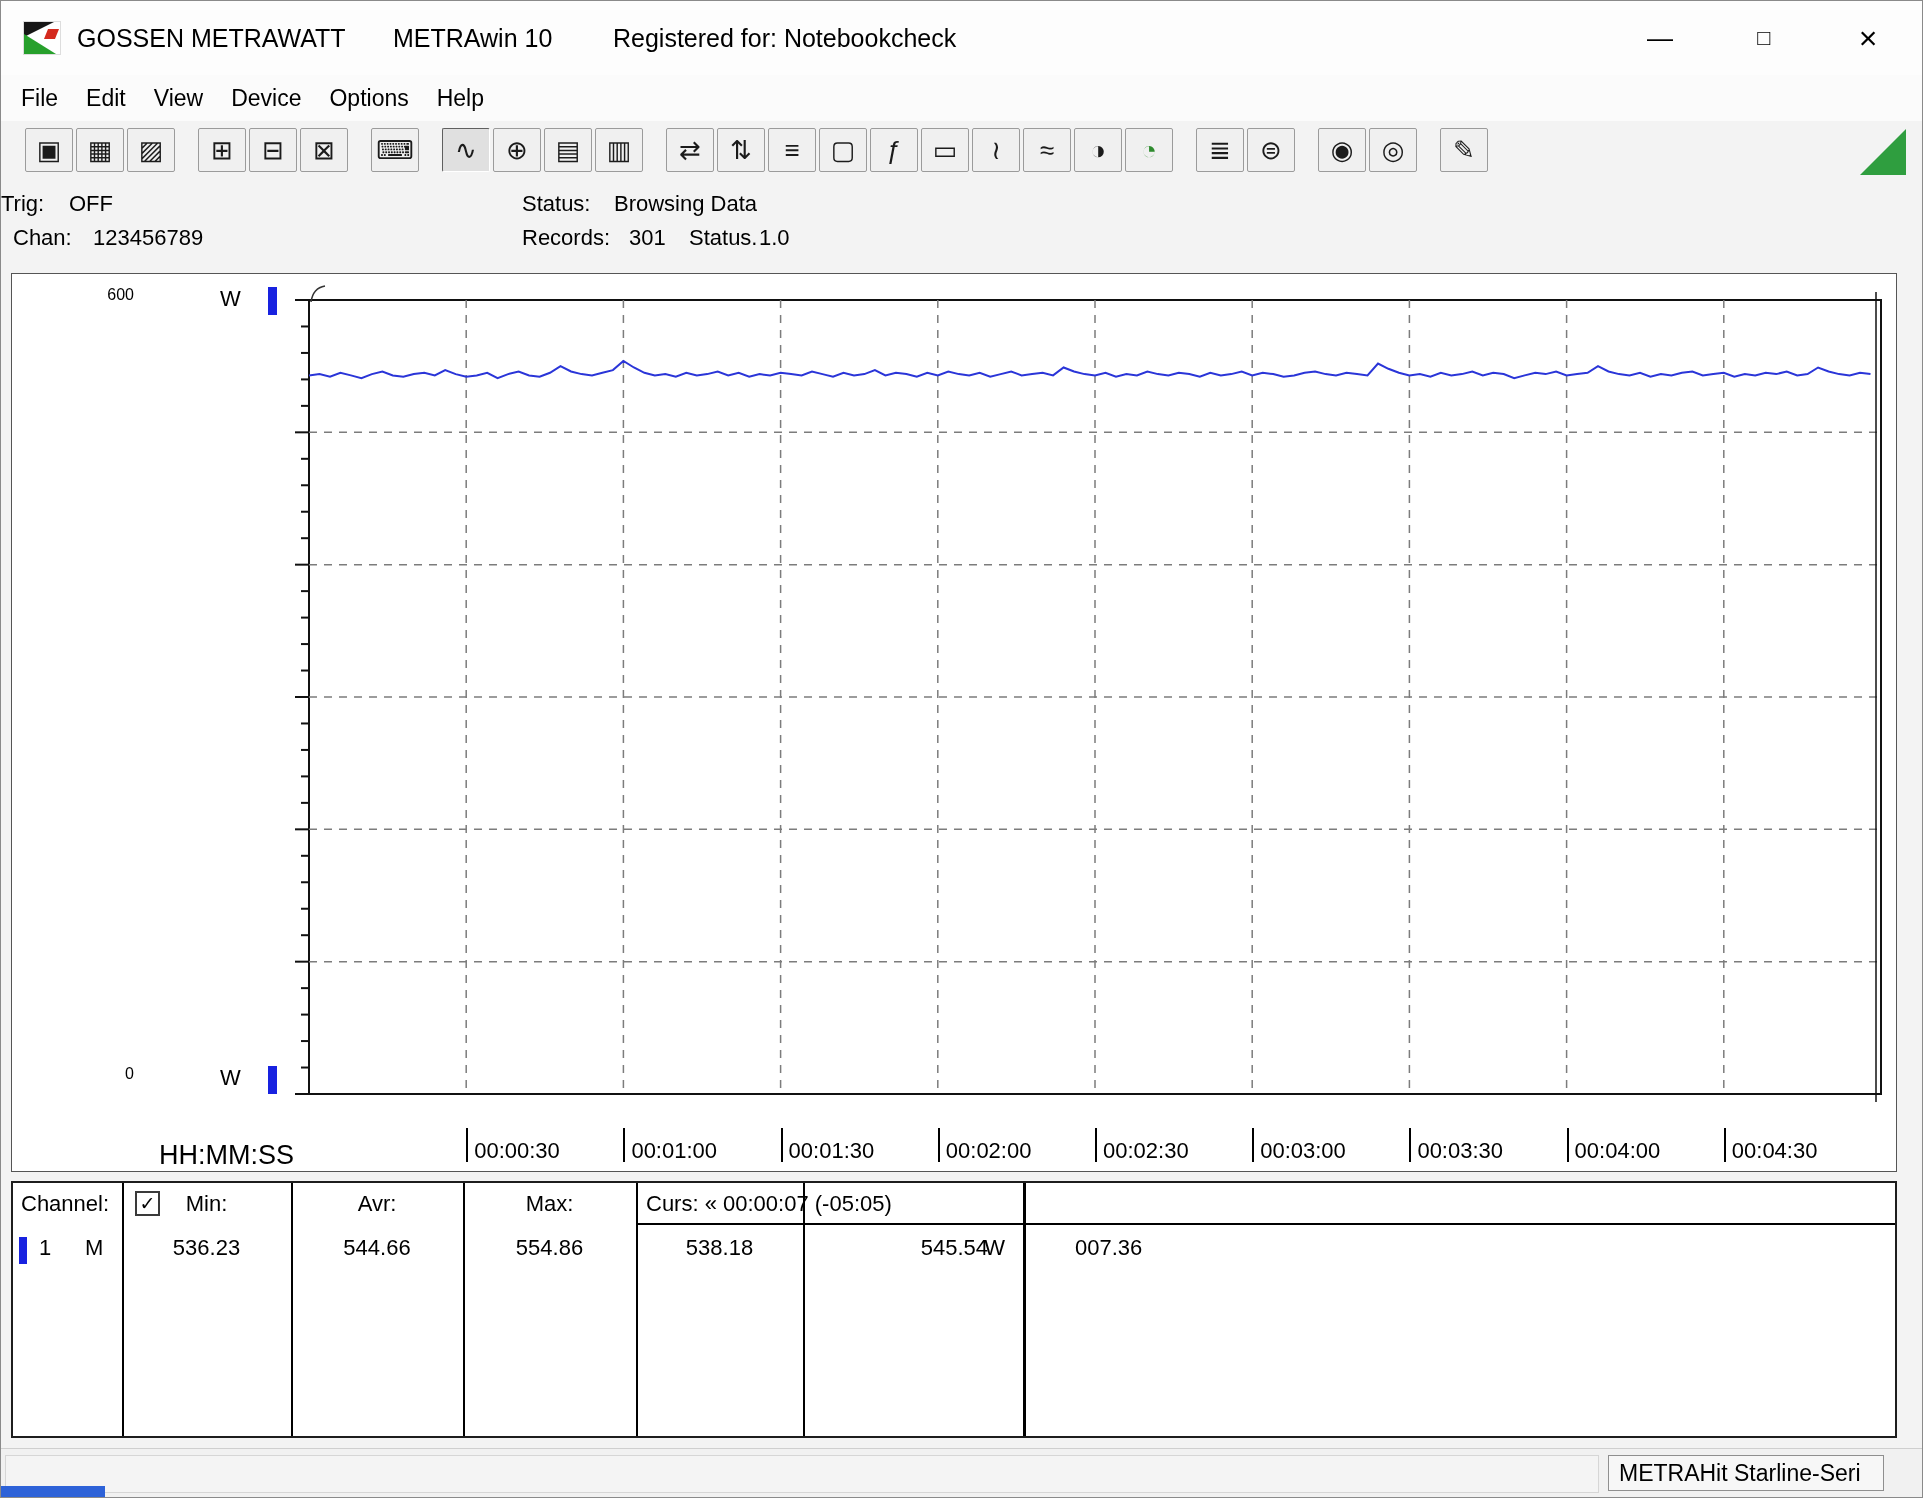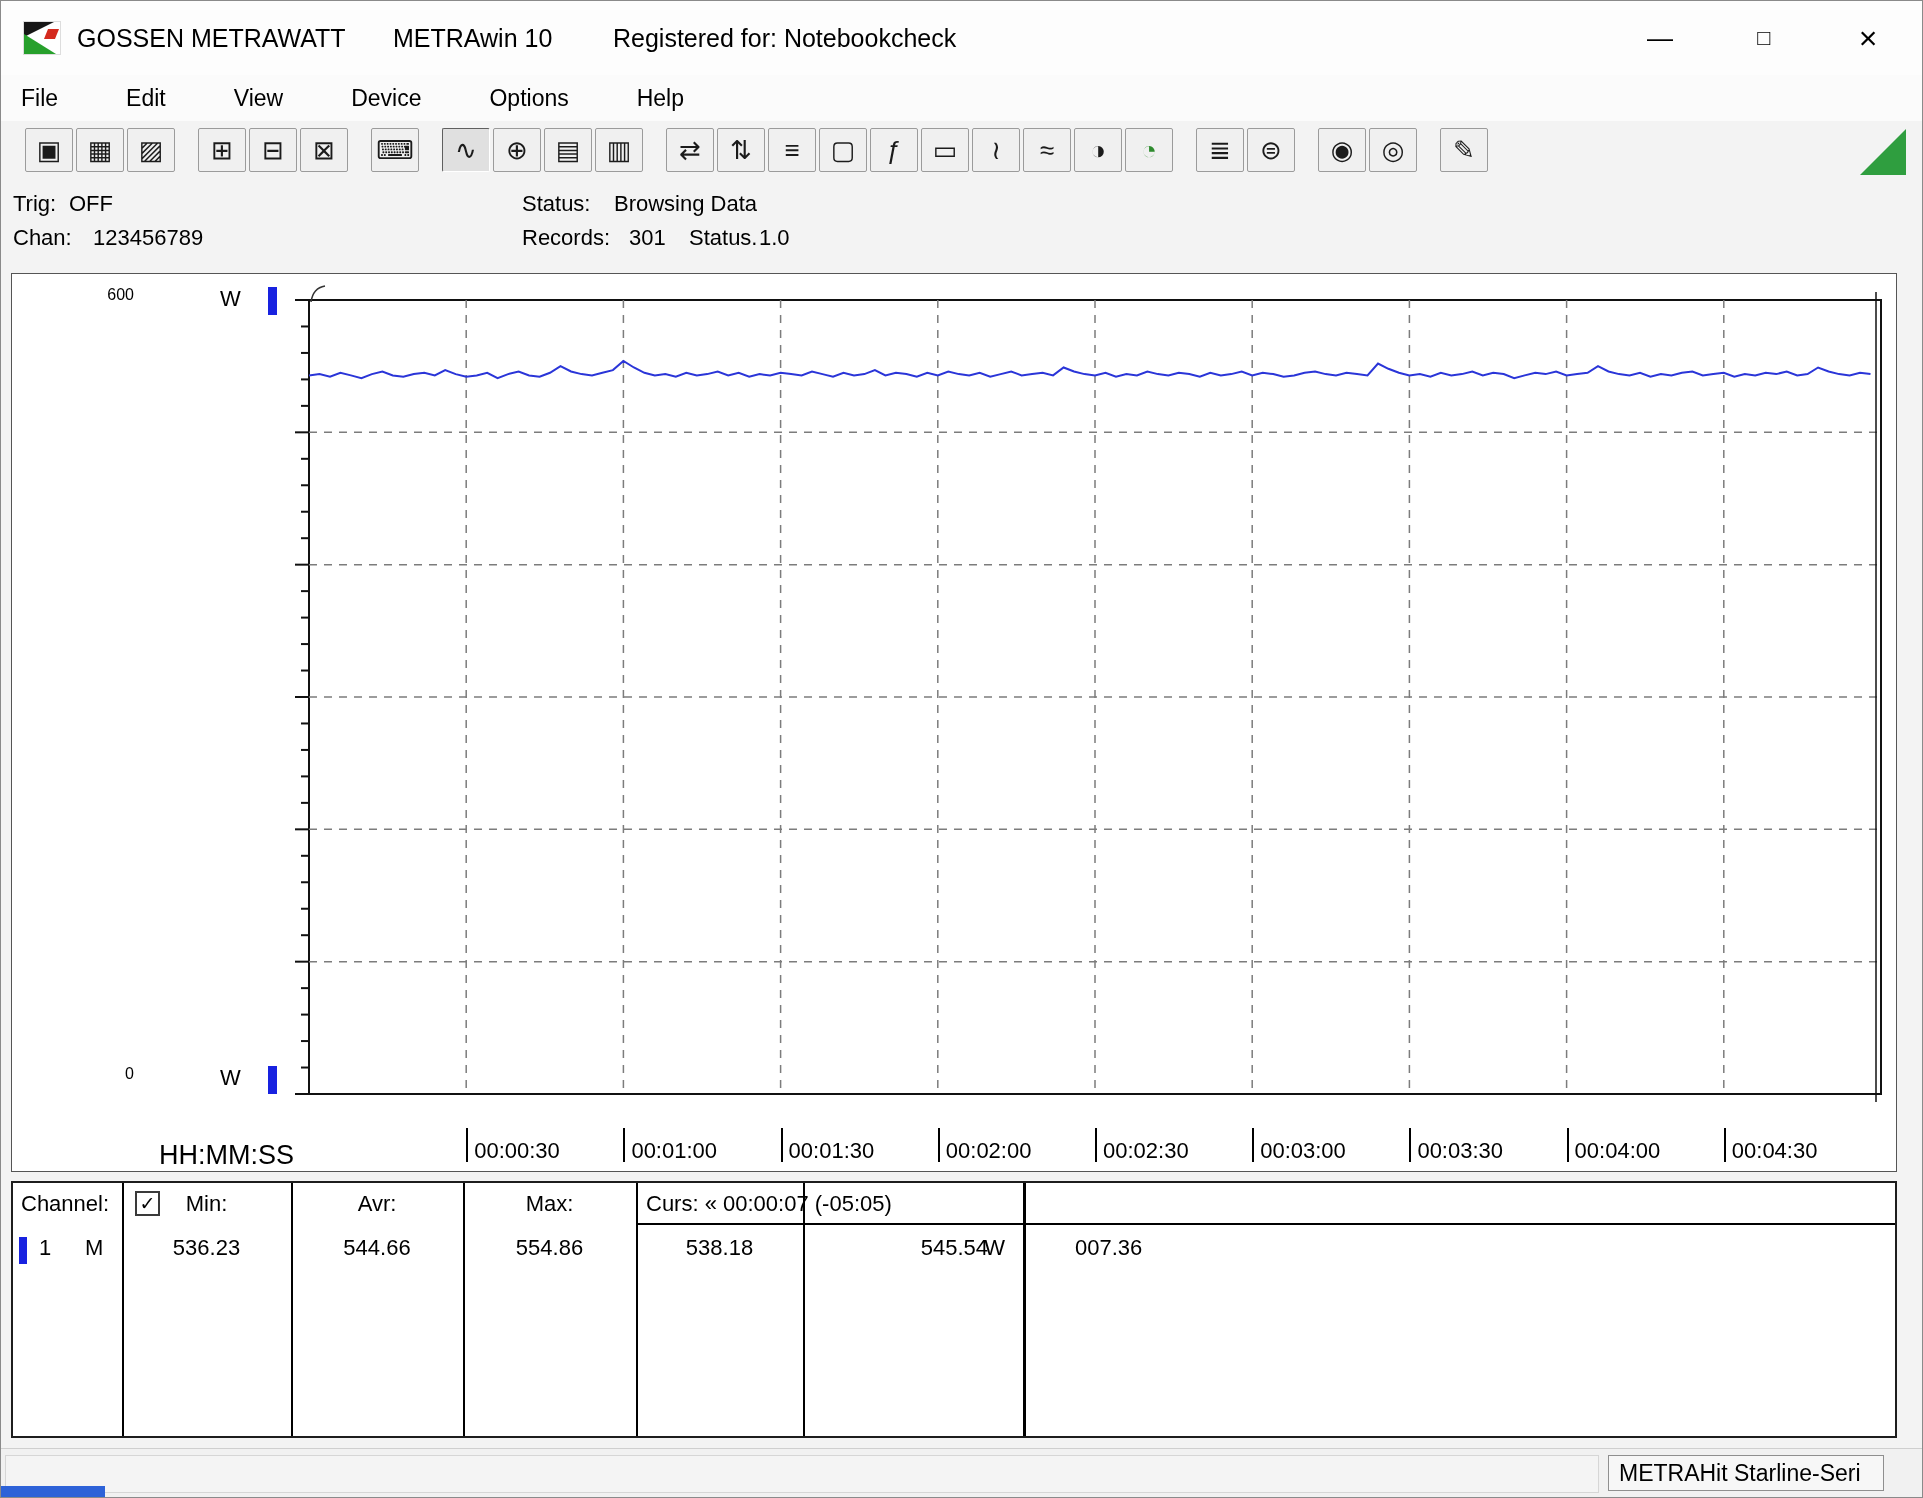--- a/index.html
+++ b/index.html
@@ -12,36 +12,36 @@
   .t-left{left:76px;} .t-mid{left:392px;} .t-right{left:612px;}
   .logo{position:absolute;left:22px;top:20px;width:36px;height:32px;background:#fff;border:1px solid #ddd;}
   .logo .k{position:absolute;left:0;top:0;width:0;height:0;border-top:15px solid #161616;border-right:30px solid transparent;}
   .logo .g{position:absolute;left:0;bottom:0;width:0;height:0;border-bottom:20px solid #27a02c;border-right:32px solid transparent;}
   .logo .r{position:absolute;right:3px;top:7px;width:11px;height:10px;background:#d42a1e;transform:skewX(-22deg);}
   .win-btn{position:absolute;top:0;width:68px;height:74px;display:flex;align-items:center;justify-content:center;
            font-size:26px;background:transparent;border:0;cursor:default;}
   .win-min{left:1625px;} .win-max{left:1729px;font-size:22px;} .win-close{left:1833px;font-size:32px;}
   
   .menubar{position:absolute;top:74px;left:0;right:0;height:46px;background:#fbfbfb;
-           display:flex;align-items:center;padding-left:6px;gap:40px;}
+           display:flex;align-items:center;padding-left:6px;}
   .menu-item{padding:0 14px;font-size:23px;background:transparent;border:0;font-family:inherit;}
   
   .toolbar{position:absolute;top:120px;left:0;right:0;height:58px;background:#f3f3f3;
            display:flex;align-items:center;padding-left:24px;}
   .tb{width:48px;height:44px;margin-right:3px;display:flex;align-items:center;justify-content:center;
       font-size:26px;line-height:1;background:#f0f0f0;border:1px solid #9b9b9b;border-radius:2px;
       color:#1b1b1b;font-family:inherit;padding:0;}
   .tb.g{margin-left:20px;}
   .tb.pressed{background:#e0e0e0;border-color:#5f5f5f #ffffff #ffffff #5f5f5f;}
   .grow{position:absolute;right:16px;top:8px;width:0;height:0;
         border-left:46px solid transparent;border-bottom:46px solid #2f9e3f;}
   
   .infobar{position:absolute;top:184px;left:0;right:0;height:84px;font-size:22px;}
   .infobar span{position:absolute;white-space:nowrap;}
-  .i-trig-l{left:12px;top:6px;}   .i-trig-v{left:68px;top:6px;}
+  .i-trig-l{left:0;top:6px;}   .i-trig-v{left:68px;top:6px;}
   .i-chan-l{left:12px;top:40px;}  .i-chan-v{left:92px;top:40px;}
   .i-stat-l{left:521px;top:6px;}  .i-stat-v{left:613px;top:6px;}
   .i-rec-l{left:521px;top:40px;}  .i-rec-v{left:628px;top:40px;}
   .i-int-l{left:688px;top:40px;}  .i-int-v{left:758px;top:40px;}
   
   .chart-panel{position:absolute;left:10px;top:272px;width:1886px;height:899px;background:#ffffff;
                border:1px solid #555;box-sizing:border-box;}
   #chart-svg{position:absolute;left:277px;top:24px;width:1596px;height:800px;overflow:visible;}
   .yval{position:absolute;left:60px;width:62px;text-align:right;font-size:16px;}
   .yunit{position:absolute;left:208px;font-size:22px;}

